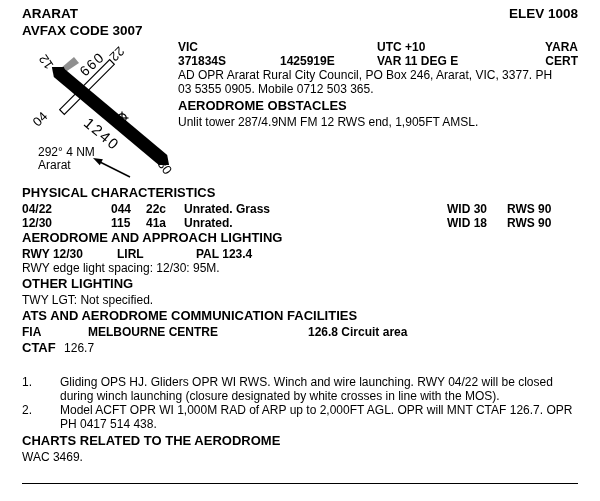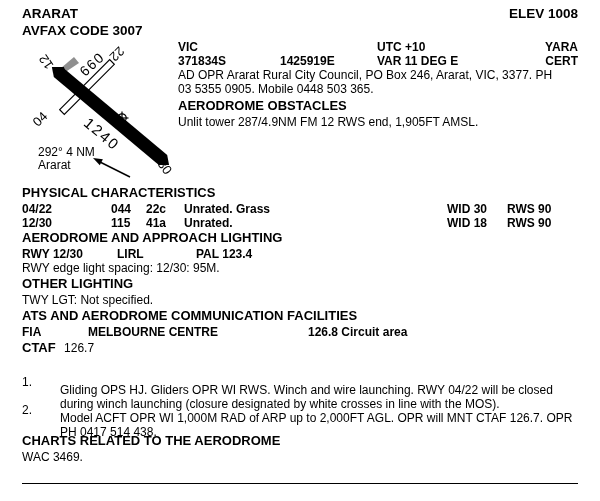--- a/index.html
+++ b/index.html
@@ -7,21 +7,21 @@
     position:relative;width:600px;height:501px;background:#ffffff;color:#000;
     font-family:"Liberation Sans","DejaVu Sans",sans-serif;font-size:12px;line-height:14px;
     overflow:hidden;
   }
   .abs{position:absolute;white-space:nowrap;}
   .bold{font-weight:700;}
   .h1{font-size:13.5px;}
   .hd{font-size:13px;font-weight:700;}
   .row{height:14px;}
   .row span{position:absolute;top:0;font-weight:bold;}
-  .itemtext{position:absolute;white-space:normal;margin-top:8px;}
+  .itemtext{position:absolute;white-space:normal;}
   .rule{position:absolute;left:22px;right:22px;top:483px;border-top:1.2px solid #000;}
   svg text{font-family:"Liberation Sans","DejaVu Sans",sans-serif;fill:#000;}
 </style>
 </head>
 <body>
 
 <div class="page">
 
   <div class="abs bold h1" style="left:22px;top:7px">ARARAT</div>
   <div class="abs bold h1" style="right:22px;top:7px">ELEV 1008</div>
@@ -32,21 +32,21 @@
     <span style="left:199px">UTC +10</span>
     <span style="right:0">YARA</span>
   </div>
   <div class="abs row" style="left:178px;top:54px;width:400px">
     <span style="left:0">371834S</span>
     <span style="left:102px">1425919E</span>
     <span style="left:199px">VAR 11 DEG E</span>
     <span style="right:0">CERT</span>
   </div>
   <div class="abs" style="left:178px;top:68px">AD OPR Ararat Rural City Council, PO Box 246, Ararat, VIC, 3377. PH</div>
-  <div class="abs" style="left:178px;top:82px">03 5355 0905. Mobile 0448 503 365.</div>
+  <div class="abs" style="left:178px;top:82px">03 5355 0905. Mobile 0712 503 365.</div>
 
   <div class="abs hd" style="left:178px;top:99px">AERODROME OBSTACLES</div>
   <div class="abs" style="left:178px;top:115px">Unlit tower 287/4.9NM FM 12 RWS end, 1,905FT AMSL.</div>
 
   <svg class="abs" style="left:6px;top:46px;overflow:visible" width="180" height="138" viewBox="0 0 180 138">
 
     <polygon points="53.7,63.7 103.7,13.7 108.3,18.3 58.3,68.3" fill="#ffffff" stroke="#000" stroke-width="1.2"></polygon>
 
     <polygon points="68,11 73,17 58,27 55,22" fill="#8f8f8f"></polygon>
     <line x1="58" y1="26" x2="61" y2="32" stroke="#8f8f8f" stroke-width="2"></line>

